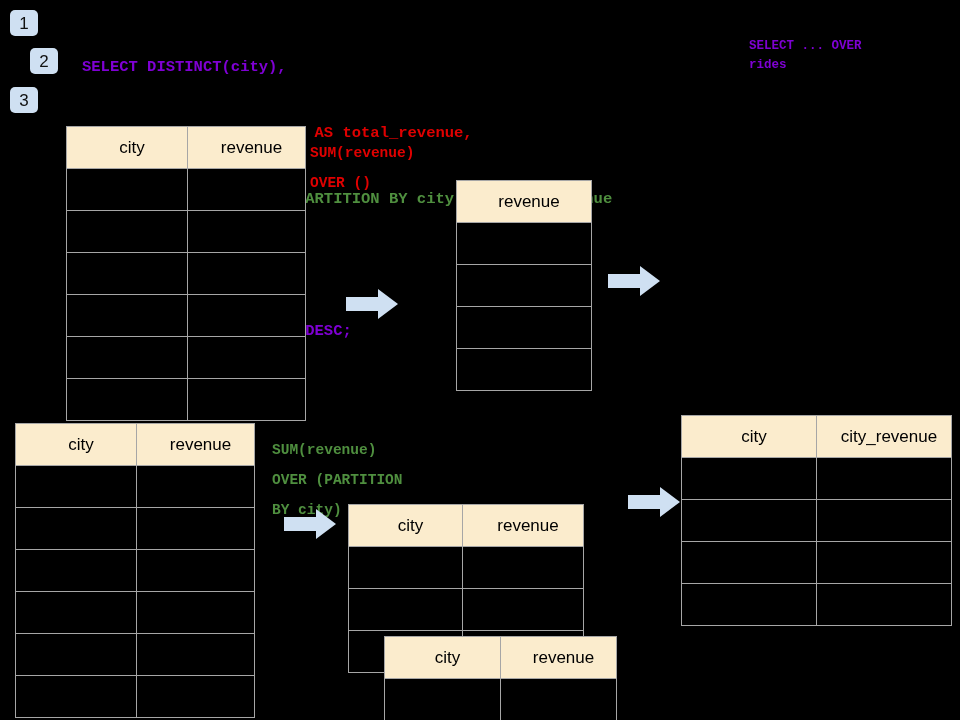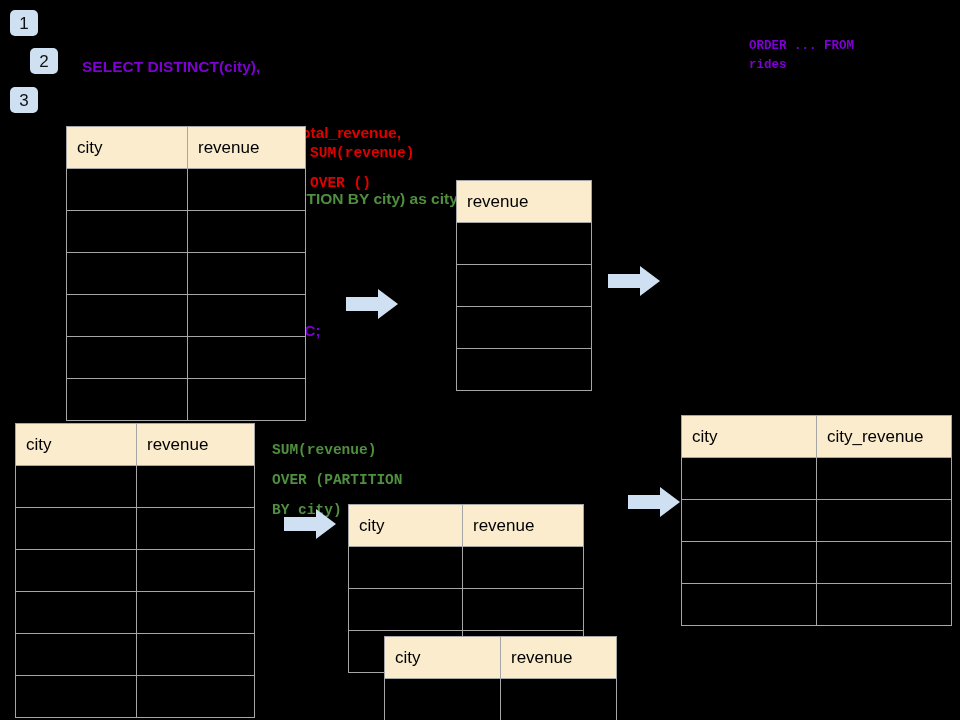--- a/index.html
+++ b/index.html
@@ -28,21 +28,21 @@
     display: flex;
     align-items: center;
     justify-content: center;
     width: 28px;
     height: 26px;
   }
 
   
   .code {
     position: absolute;
-    font-family: Liberation Sans, sans-serif;
+    font-family: Liberation Mono, monospace;
     font-size: 15.5px;
     font-weight: bold;
     line-height: 22px;
     white-space: pre;
     letter-spacing: 0px;
   }
   .code-line { white-space: pre; }
 
   
   .note {
@@ -75,21 +75,21 @@
     padding: 0;
     height: 41px;
   }
   .tbl th {
     border: 1px solid #a6a6a6;
     background: #fbeccd;
     color: #000000;
     font-family: "Liberation Sans", sans-serif;
     font-size: 17px;
     font-weight: normal;
-    text-align: left;
+    text-align: center;
     padding: 0 0 0 10px;
     height: 41px;
   }
 
   
   .arrow {
     position: absolute;
   }
 </style>
 </head>
@@ -102,21 +102,21 @@
   <div class="badge" style="left:10px; top:87px;">3</div>
 
   <div class="code" style="left:82px; top:12px;">
     <div class="code-line" style="color:#7f00d4;">SELECT DISTINCT(city),</div>
     <div class="code-line" style="color:#e00000;">    SUM(revenue) OVER () AS total_revenue,</div>
     <div class="code-line" style="color:#4f8f3f;">    SUM(revenue) OVER (PARTITION BY city) as city_revenue</div>
     <div class="code-line" style="color:#7f00d4;">  FROM rides</div>
     <div class="code-line" style="color:#7f00d4;">  ORDER by city_revenue DESC;</div>
   </div>
 
-  <div class="note-sm" style="left:749px; top:37px; color:#7f00d4;">ORDER ... FROM
+  <div class="note-sm" style="left:749px; top:37px; color:#7f00d4;">SELECT ... OVER
 rides</div>
 
   <div class="note" style="left:310px; top:138px; color:#e00000;">SUM(revenue)
 OVER ()</div>
 
   <div class="note" style="left:272px; top:435px; color:#4f8f3f;">SUM(revenue)
 OVER (PARTITION
 BY city)</div>
 
   <table class="tbl" style="left:66px; top:126px; width:239px;">

